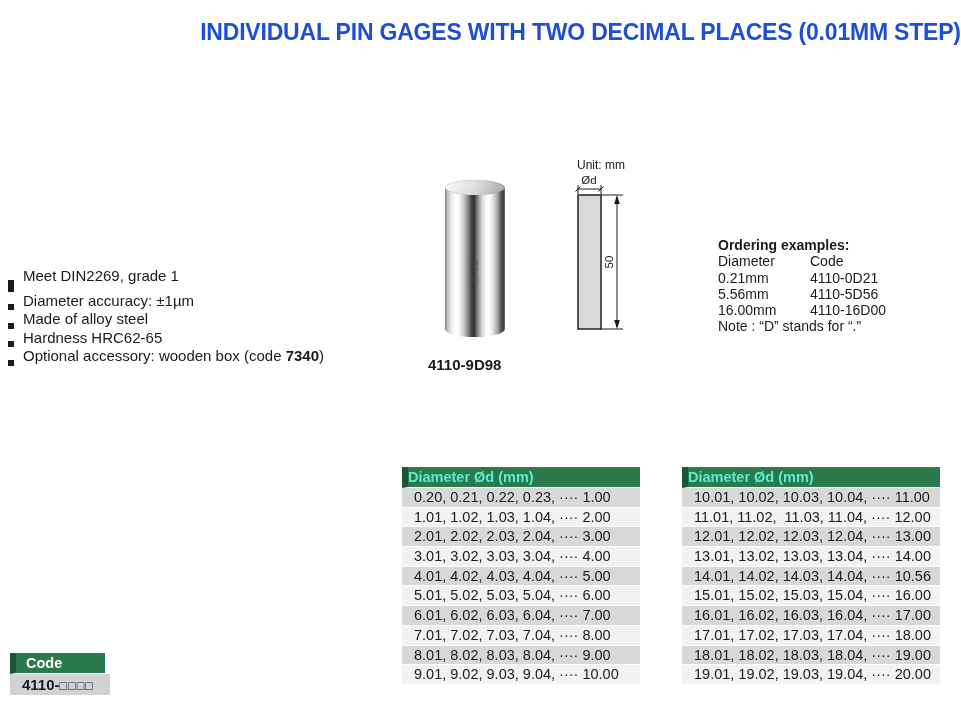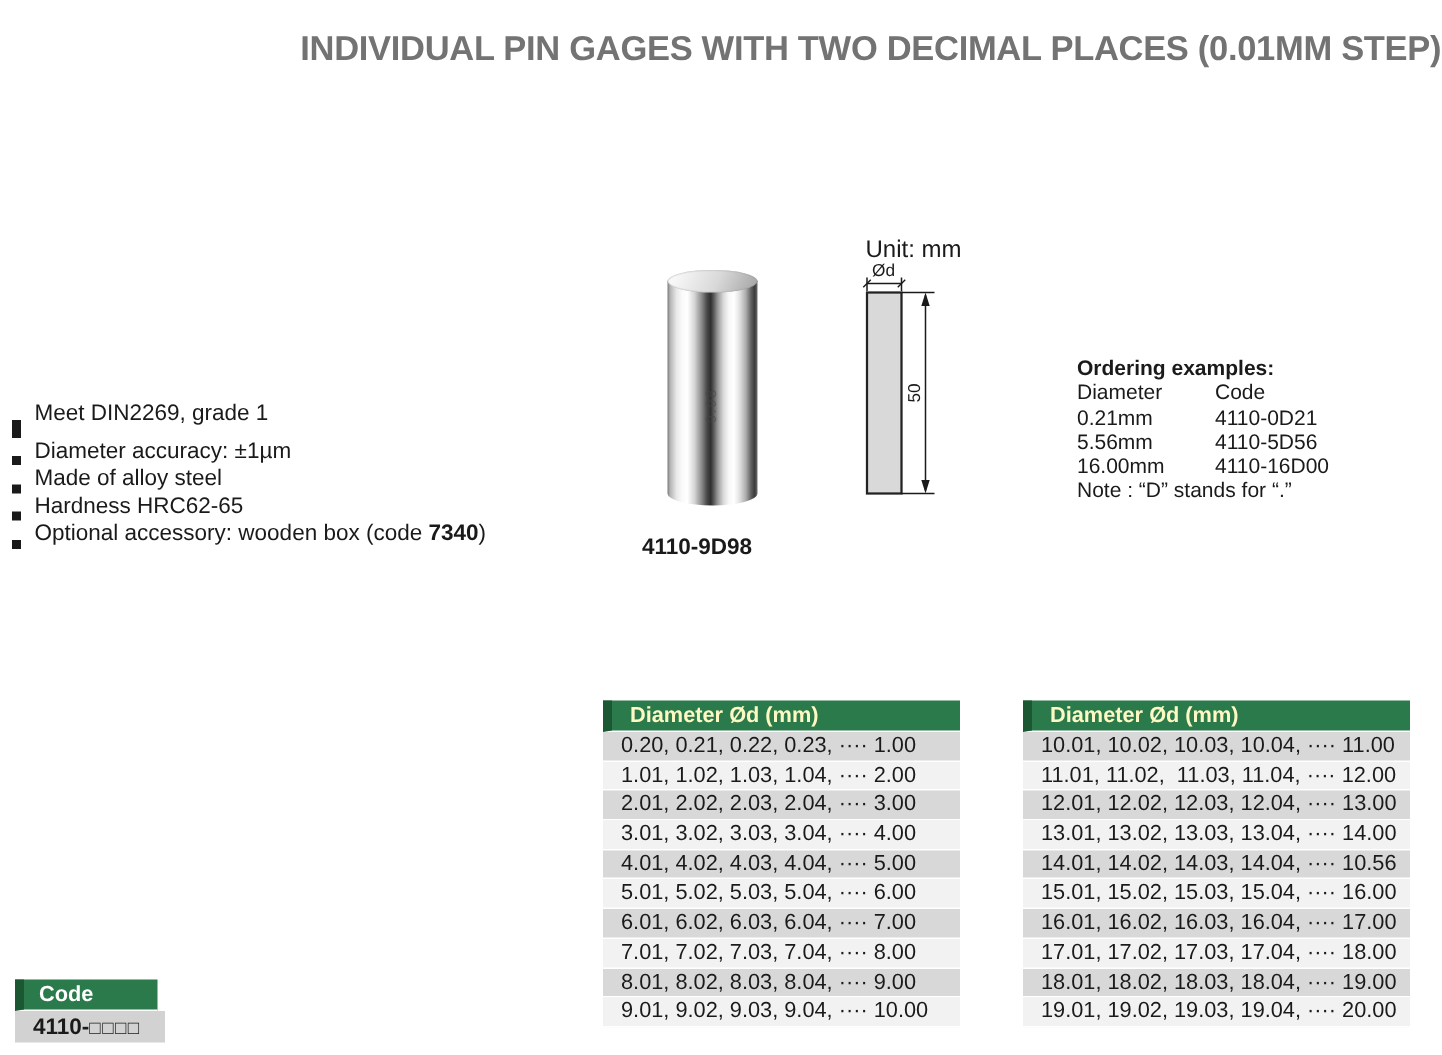--- a/index.html
+++ b/index.html
@@ -1,21 +1,21 @@
 <!DOCTYPE html>
 <html><head>
 <meta charset="utf-8">
 <style>
   html,body{margin:0;padding:0;background:#ffffff;}
   body{font-family:"Liberation Sans","DejaVu Sans",sans-serif;color:#1a1a1a;}
   .page{position:relative;width:961px;height:703px;background:#fff;overflow:hidden;}
 
   
   .title{position:absolute;top:4px;left:200px;right:0;text-align:center;
-         font-size:23px;font-weight:bold;letter-spacing:-0.2px;color:#737373;}
+         font-size:23px;font-weight:bold;letter-spacing:-0.2px;color:#1d4ed8;}
 
   
   .features{position:absolute;left:8px;top:267px;margin:0;padding:0;list-style:none;}
   .features li{font-size:15px;line-height:18.6px;white-space:pre;display:flex;align-items:flex-end;}
   .bullet{display:inline-block;width:6px;height:6px;background:#1a1a1a;margin-right:9px;flex:0 0 auto;}
   .bold{font-weight:bold;}
 
   
   .pin{position:absolute;left:445px;top:180px;width:60px;height:157px;}
   .pin-body{position:absolute;left:0;right:0;top:7px;bottom:0;
@@ -25,35 +25,35 @@
       #8a8a8a 38%,#474747 44%,#2f2f2f 48%,#555555 51%,#9a9a9a 56%,#d8d8d8 62%,
       #f8f8f8 68%,#ffffff 74%,#e2e2e2 80%,#adadad 87%,#5f5f5f 93%,#3a3a3a 97%,#707070 100%);}
   .pin-top{position:absolute;left:0;top:0;width:100%;height:15px;border-radius:50%;
     background:linear-gradient(115deg,#f8f8f8 10%,#d9d9d9 55%,#a8a8a8 95%);
     box-shadow:inset 0 0 1px #8a8a8a;}
   .pin-engraving{position:absolute;left:18px;top:78px;transform:rotate(-90deg);
     transform-origin:center;font-size:10px;color:rgba(70,70,70,0.55);letter-spacing:1px;}
   .model-label{position:absolute;left:428px;top:356px;font-size:15px;font-weight:bold;}
 
   
-  .unit-label{position:absolute;left:577px;top:158px;font-size:16px;}
+  .unit-label{position:absolute;left:577px;top:158px;font-size:12px;}
   .drawing{position:absolute;left:570px;top:173px;}
 
   
   .ordering{position:absolute;left:718px;top:225px;font-size:14px;line-height:16.3px;margin-top:12px;}
   .ordering .head{font-weight:bold;}
   .ord-grid{display:grid;grid-template-columns:92px auto;}
   .ordering div{white-space:pre;}
 
   
   .dtable{position:absolute;top:467px;}
   .dtable.t-left{left:402px;width:238px;}
   .dtable.t-right{left:682px;width:258px;}
   .t-head{height:21px;line-height:21px;background:#2b7a4b;border-left:6px solid #1b5733;
-    color:#fef9c3;font-weight:bold;font-size:14.5px;padding-left:12px;
+    color:#5eead4;font-weight:bold;font-size:14.5px;padding-left:0;
     border-bottom:1px solid #ffffff;box-sizing:border-box;}
   .t-row{height:19.7px;line-height:19.7px;font-size:14.5px;padding-left:12px;
     border-bottom:1px solid #ffffff;white-space:pre;box-sizing:border-box;}
   .t-row:nth-child(even){background:#d8d8d8;}
   .t-row:nth-child(odd){background:#f2f2f2;}
 
   
   .code-box{position:absolute;left:10px;top:653px;}
   .code-head{width:95px;height:21px;line-height:21px;background:#2b7a4b;border-left:6px solid #1b5733;
     color:#fff;font-weight:bold;font-size:14.5px;padding-left:10px;box-sizing:border-box;

